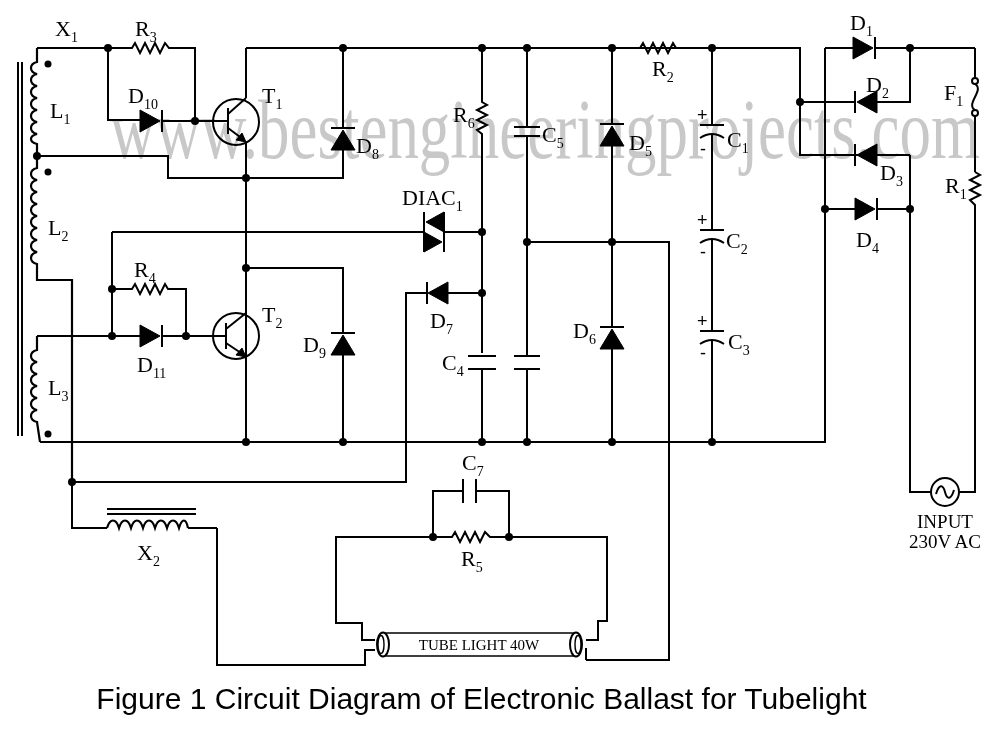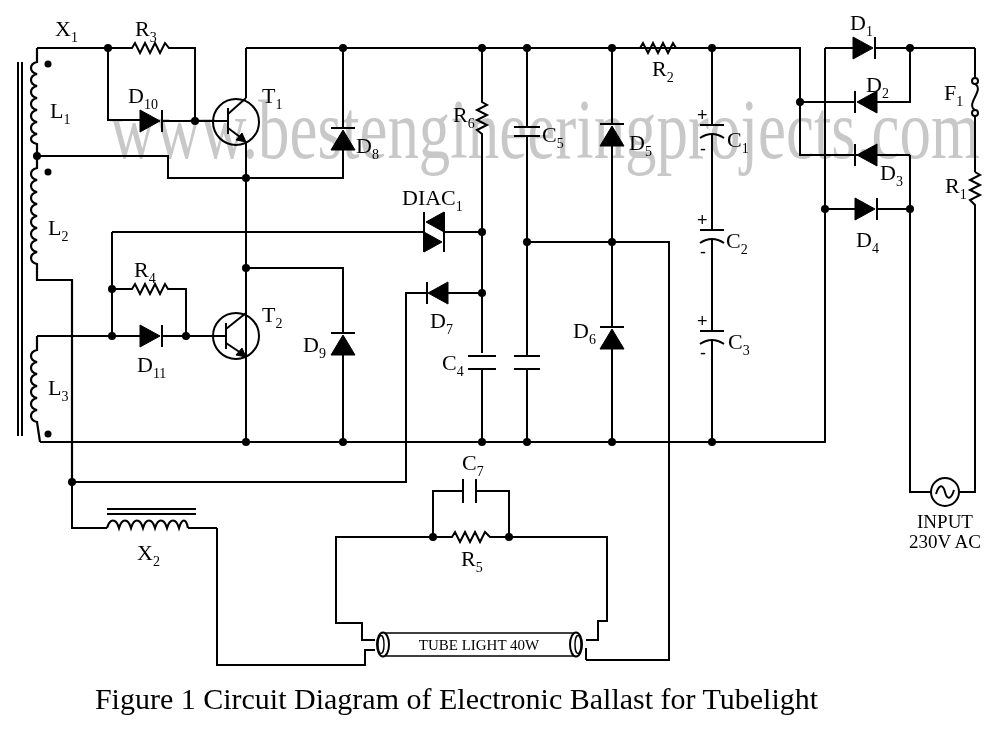--- a/index.html
+++ b/index.html
@@ -9,21 +9,21 @@
   .w { stroke:#000; stroke-width:2; fill:none; }
   .wt { stroke:#000; stroke-width:2.2; fill:none; }
   .dot { fill:#000; }
   .fillk { fill:#000; stroke:#000; }
   .lbl { font-family:"Liberation Serif", serif; font-size:22px; fill:#000; }
   .sub { font-family:"Liberation Serif", serif; font-size:14px; fill:#000; }
   .pm { font-family:"Liberation Sans", sans-serif; font-size:18px; fill:#000; }
   .tube-text { font-family:"Liberation Serif", serif; font-size:15px; fill:#000; }
   .input-text { font-family:"Liberation Serif", serif; font-size:19px; fill:#000; }
   .watermark { font-family:"Liberation Serif", serif; font-size:84px; fill:#c8c8c8; letter-spacing:0px; }
-  #caption { position:absolute; left:0; width:913px; top:682px; text-align:center; font-family:Liberation Serif, serif; font-size:30px; color:#000; }
+  #caption { position:absolute; left:0; width:913px; top:682px; text-align:center; font-family:Liberation Sans, sans-serif; font-size:30px; color:#000;padding-left:25px; }
 </style>
 </head>
 <body>
 
 <div id="stage">
 <svg width="1000" height="734" viewBox="0 0 1000 734">
 
   <text class="watermark" x="110" y="158" textLength="870" lengthAdjust="spacingAndGlyphs">www.bestengineeringprojects.com</text>
 
   <g>

